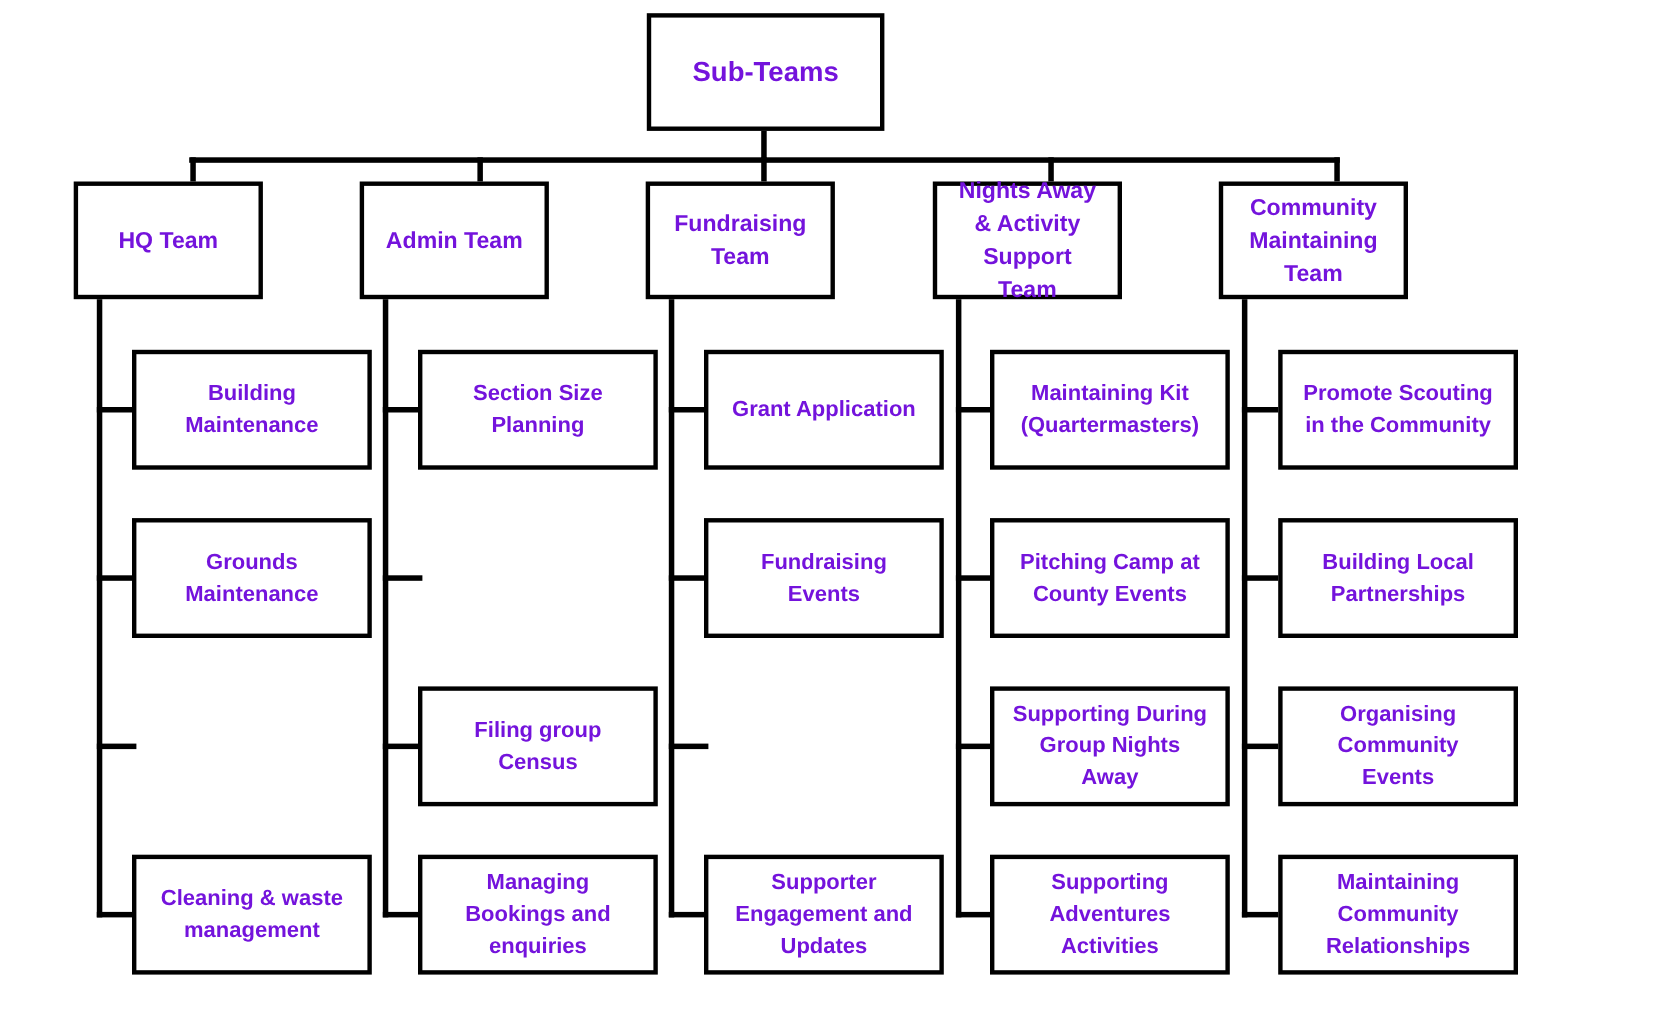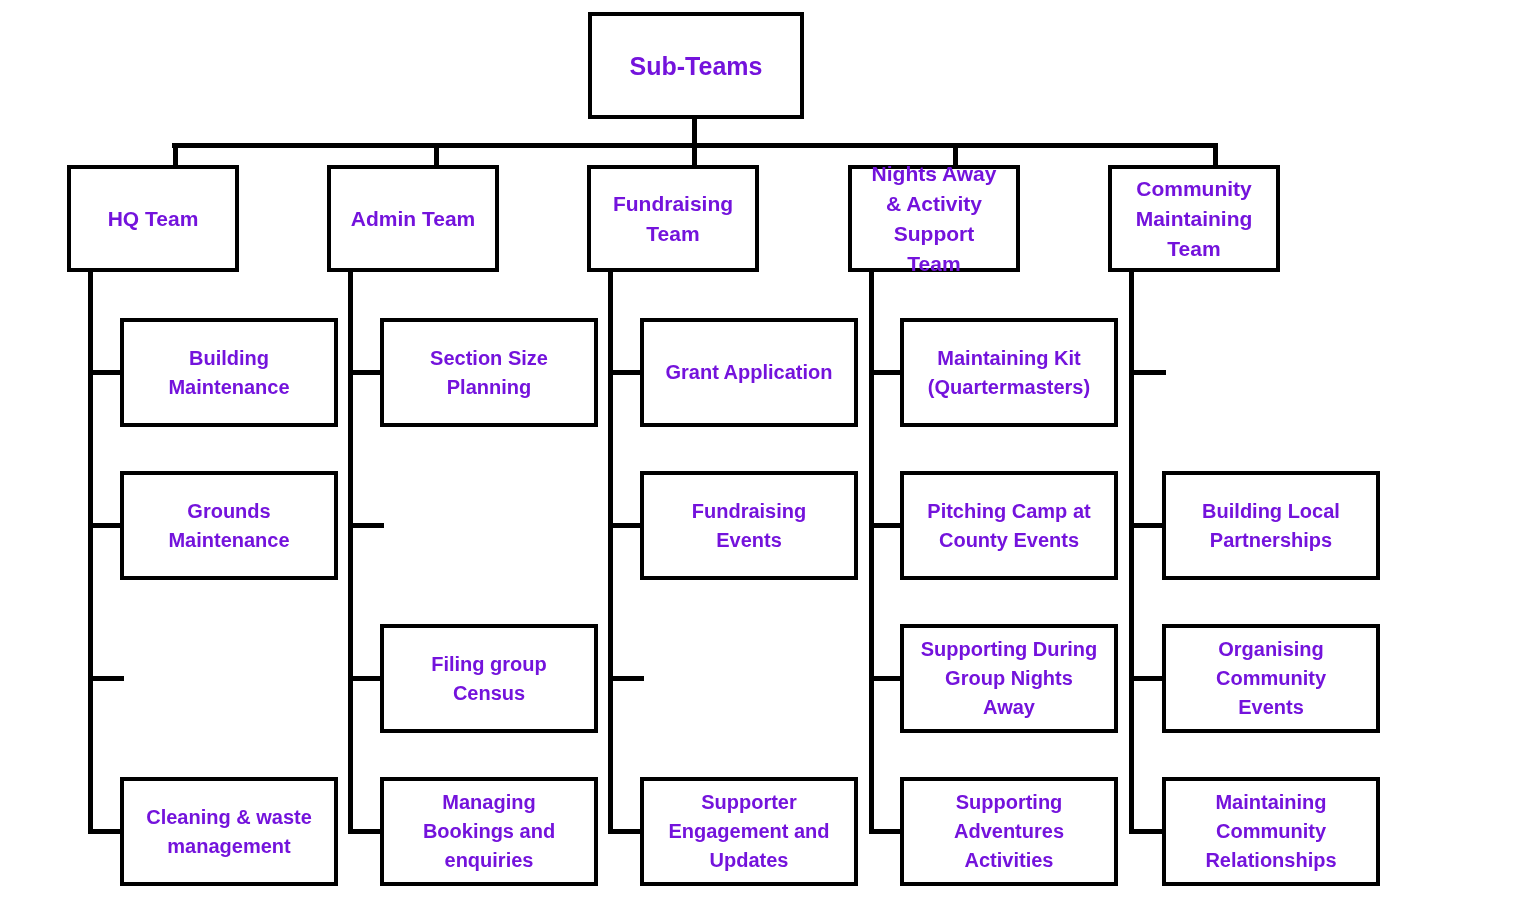--- a/index.html
+++ b/index.html
@@ -87,17 +87,18 @@
 
   <div class="node sub sc3 r1">Grant Application</div>
   <div class="node sub sc3 r2">Fundraising Events</div>
   <div class="node sub sc3 r4">Supporter Engagement and Updates</div>
 
   <div class="node sub sc4 r1">Maintaining Kit (Quartermasters)</div>
   <div class="node sub sc4 r2">Pitching Camp at County Events</div>
   <div class="node sub sc4 r3">Supporting During Group Nights Away</div>
   <div class="node sub sc4 r4">Supporting Adventures Activities</div>
 
+  <div class="node sub sc5 r1">Promote Scouting in the Community</div>
   <div class="node sub sc5 r2">Building Local Partnerships</div>
   <div class="node sub sc5 r3">Organising Community Events</div>
   <div class="node sub sc5 r4">Maintaining Community Relationships</div>
 
 </div>
 
 </body></html>

